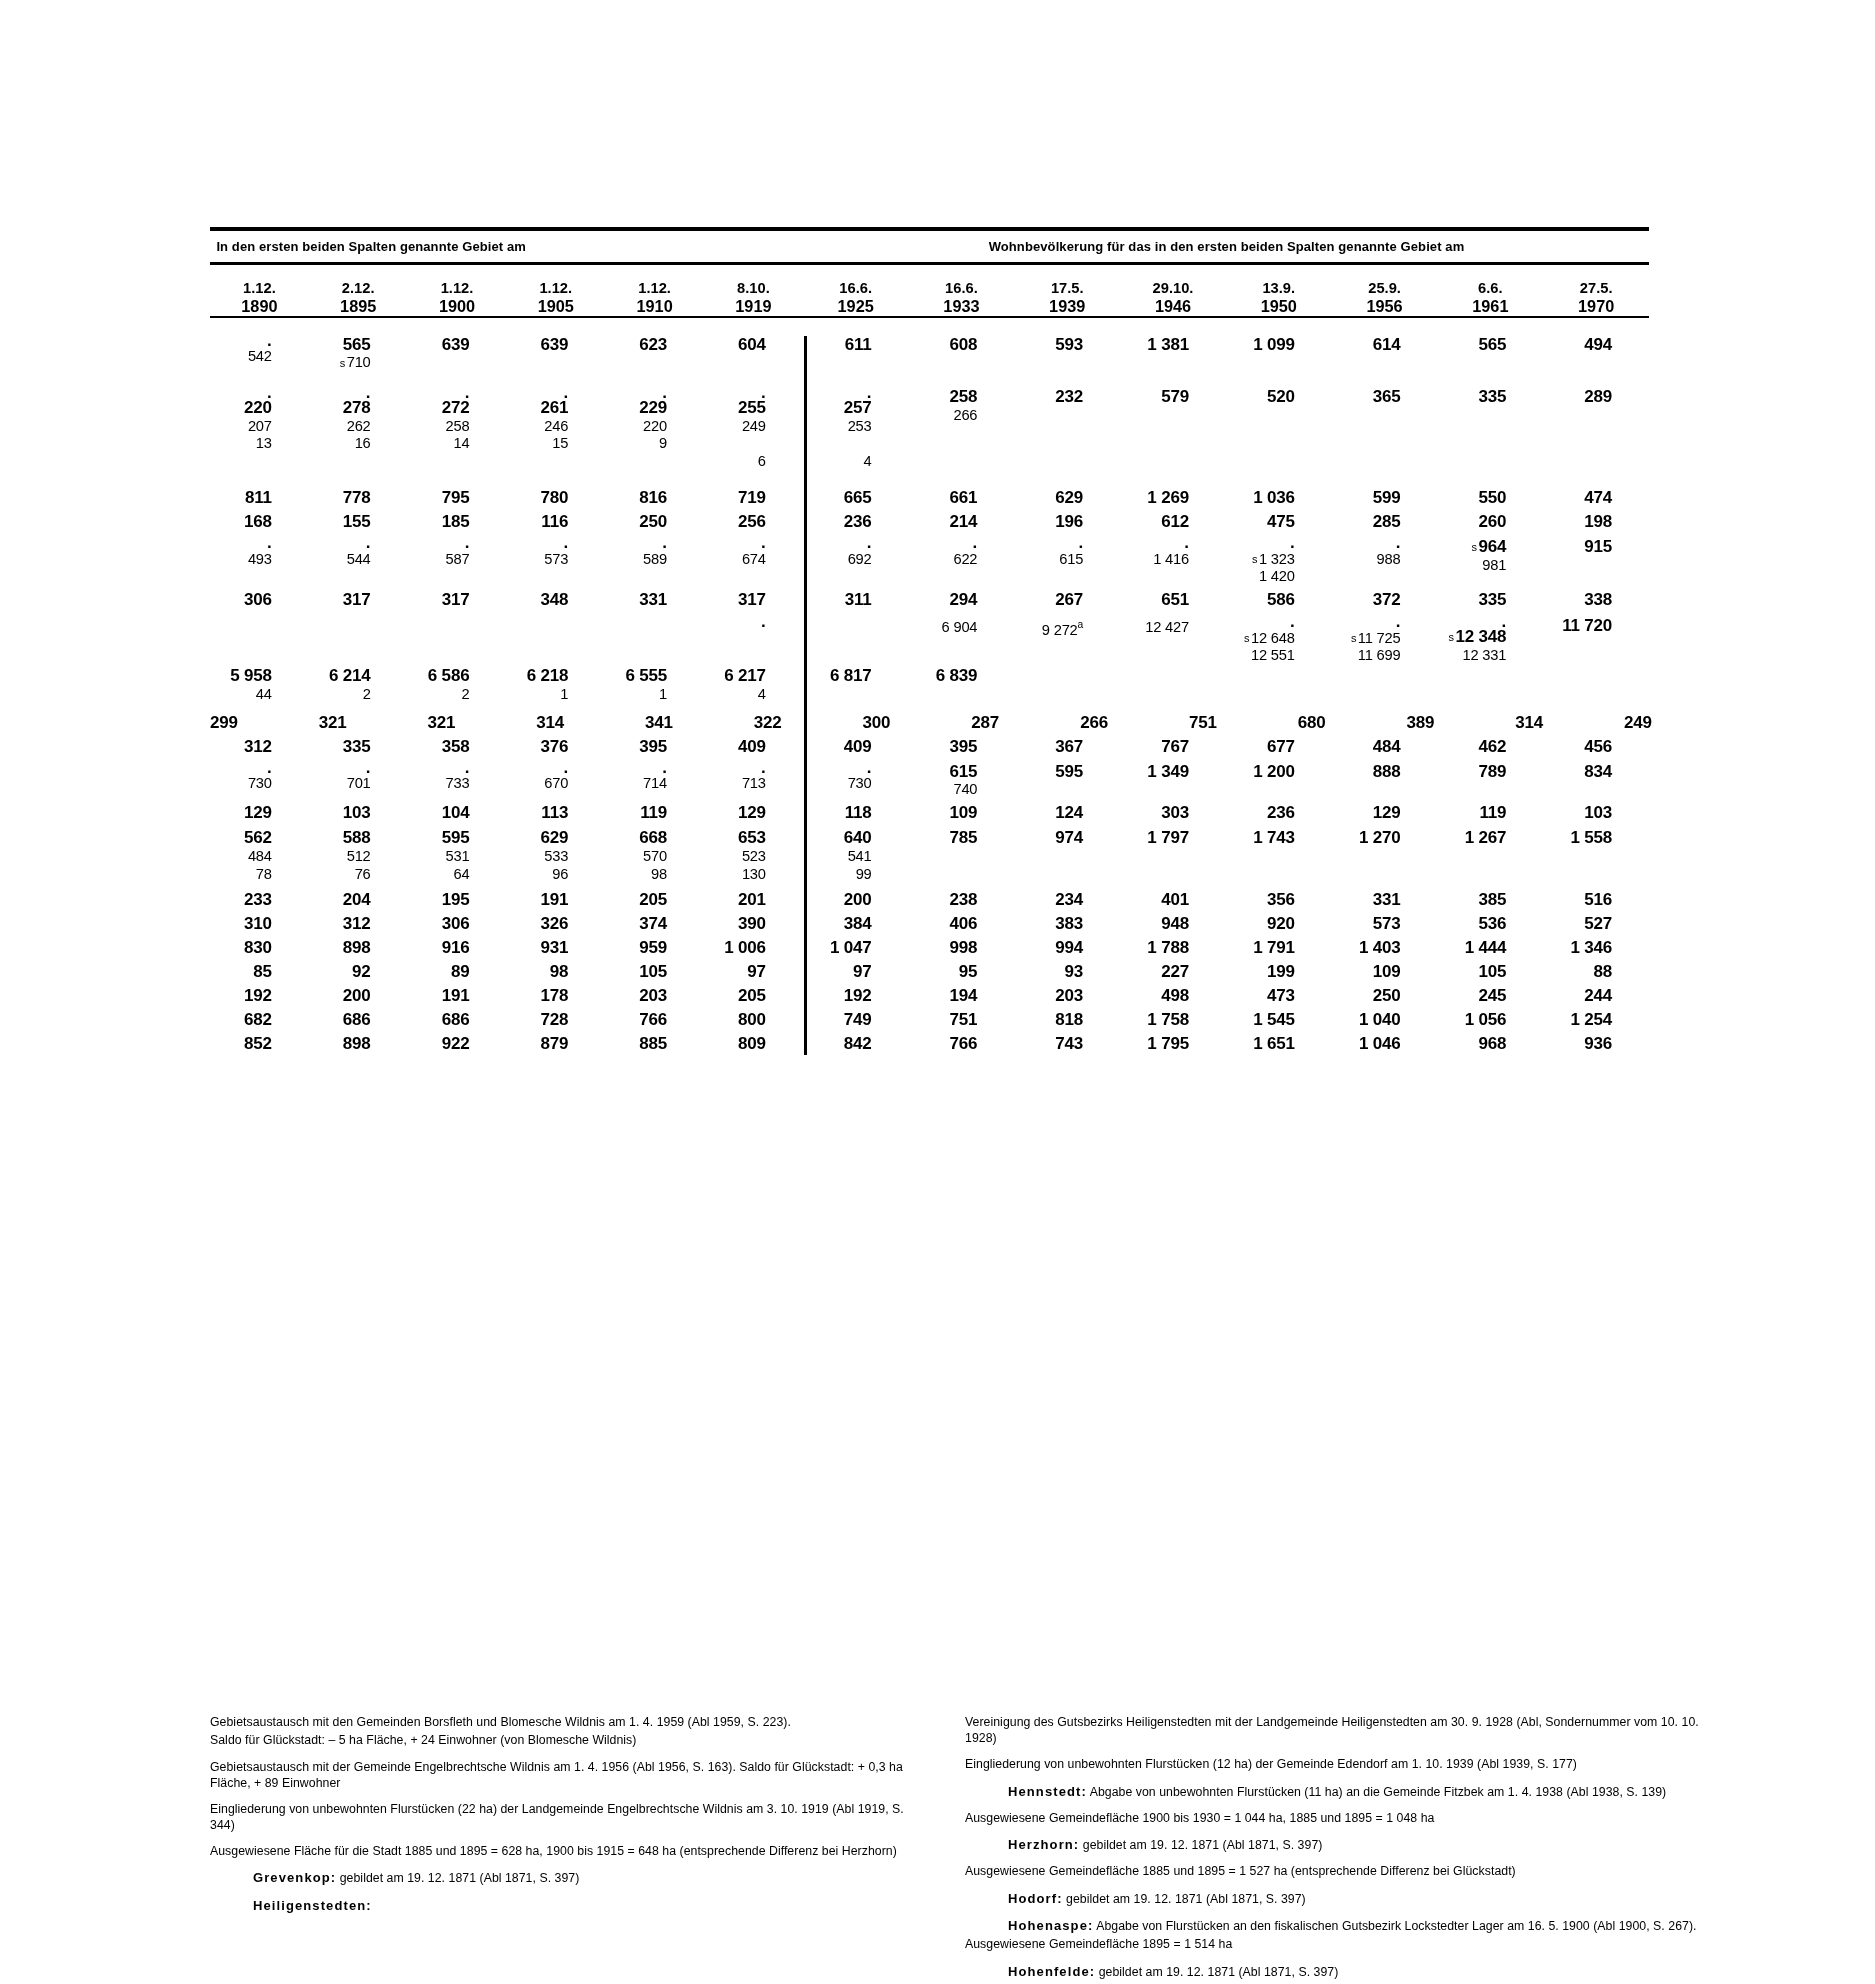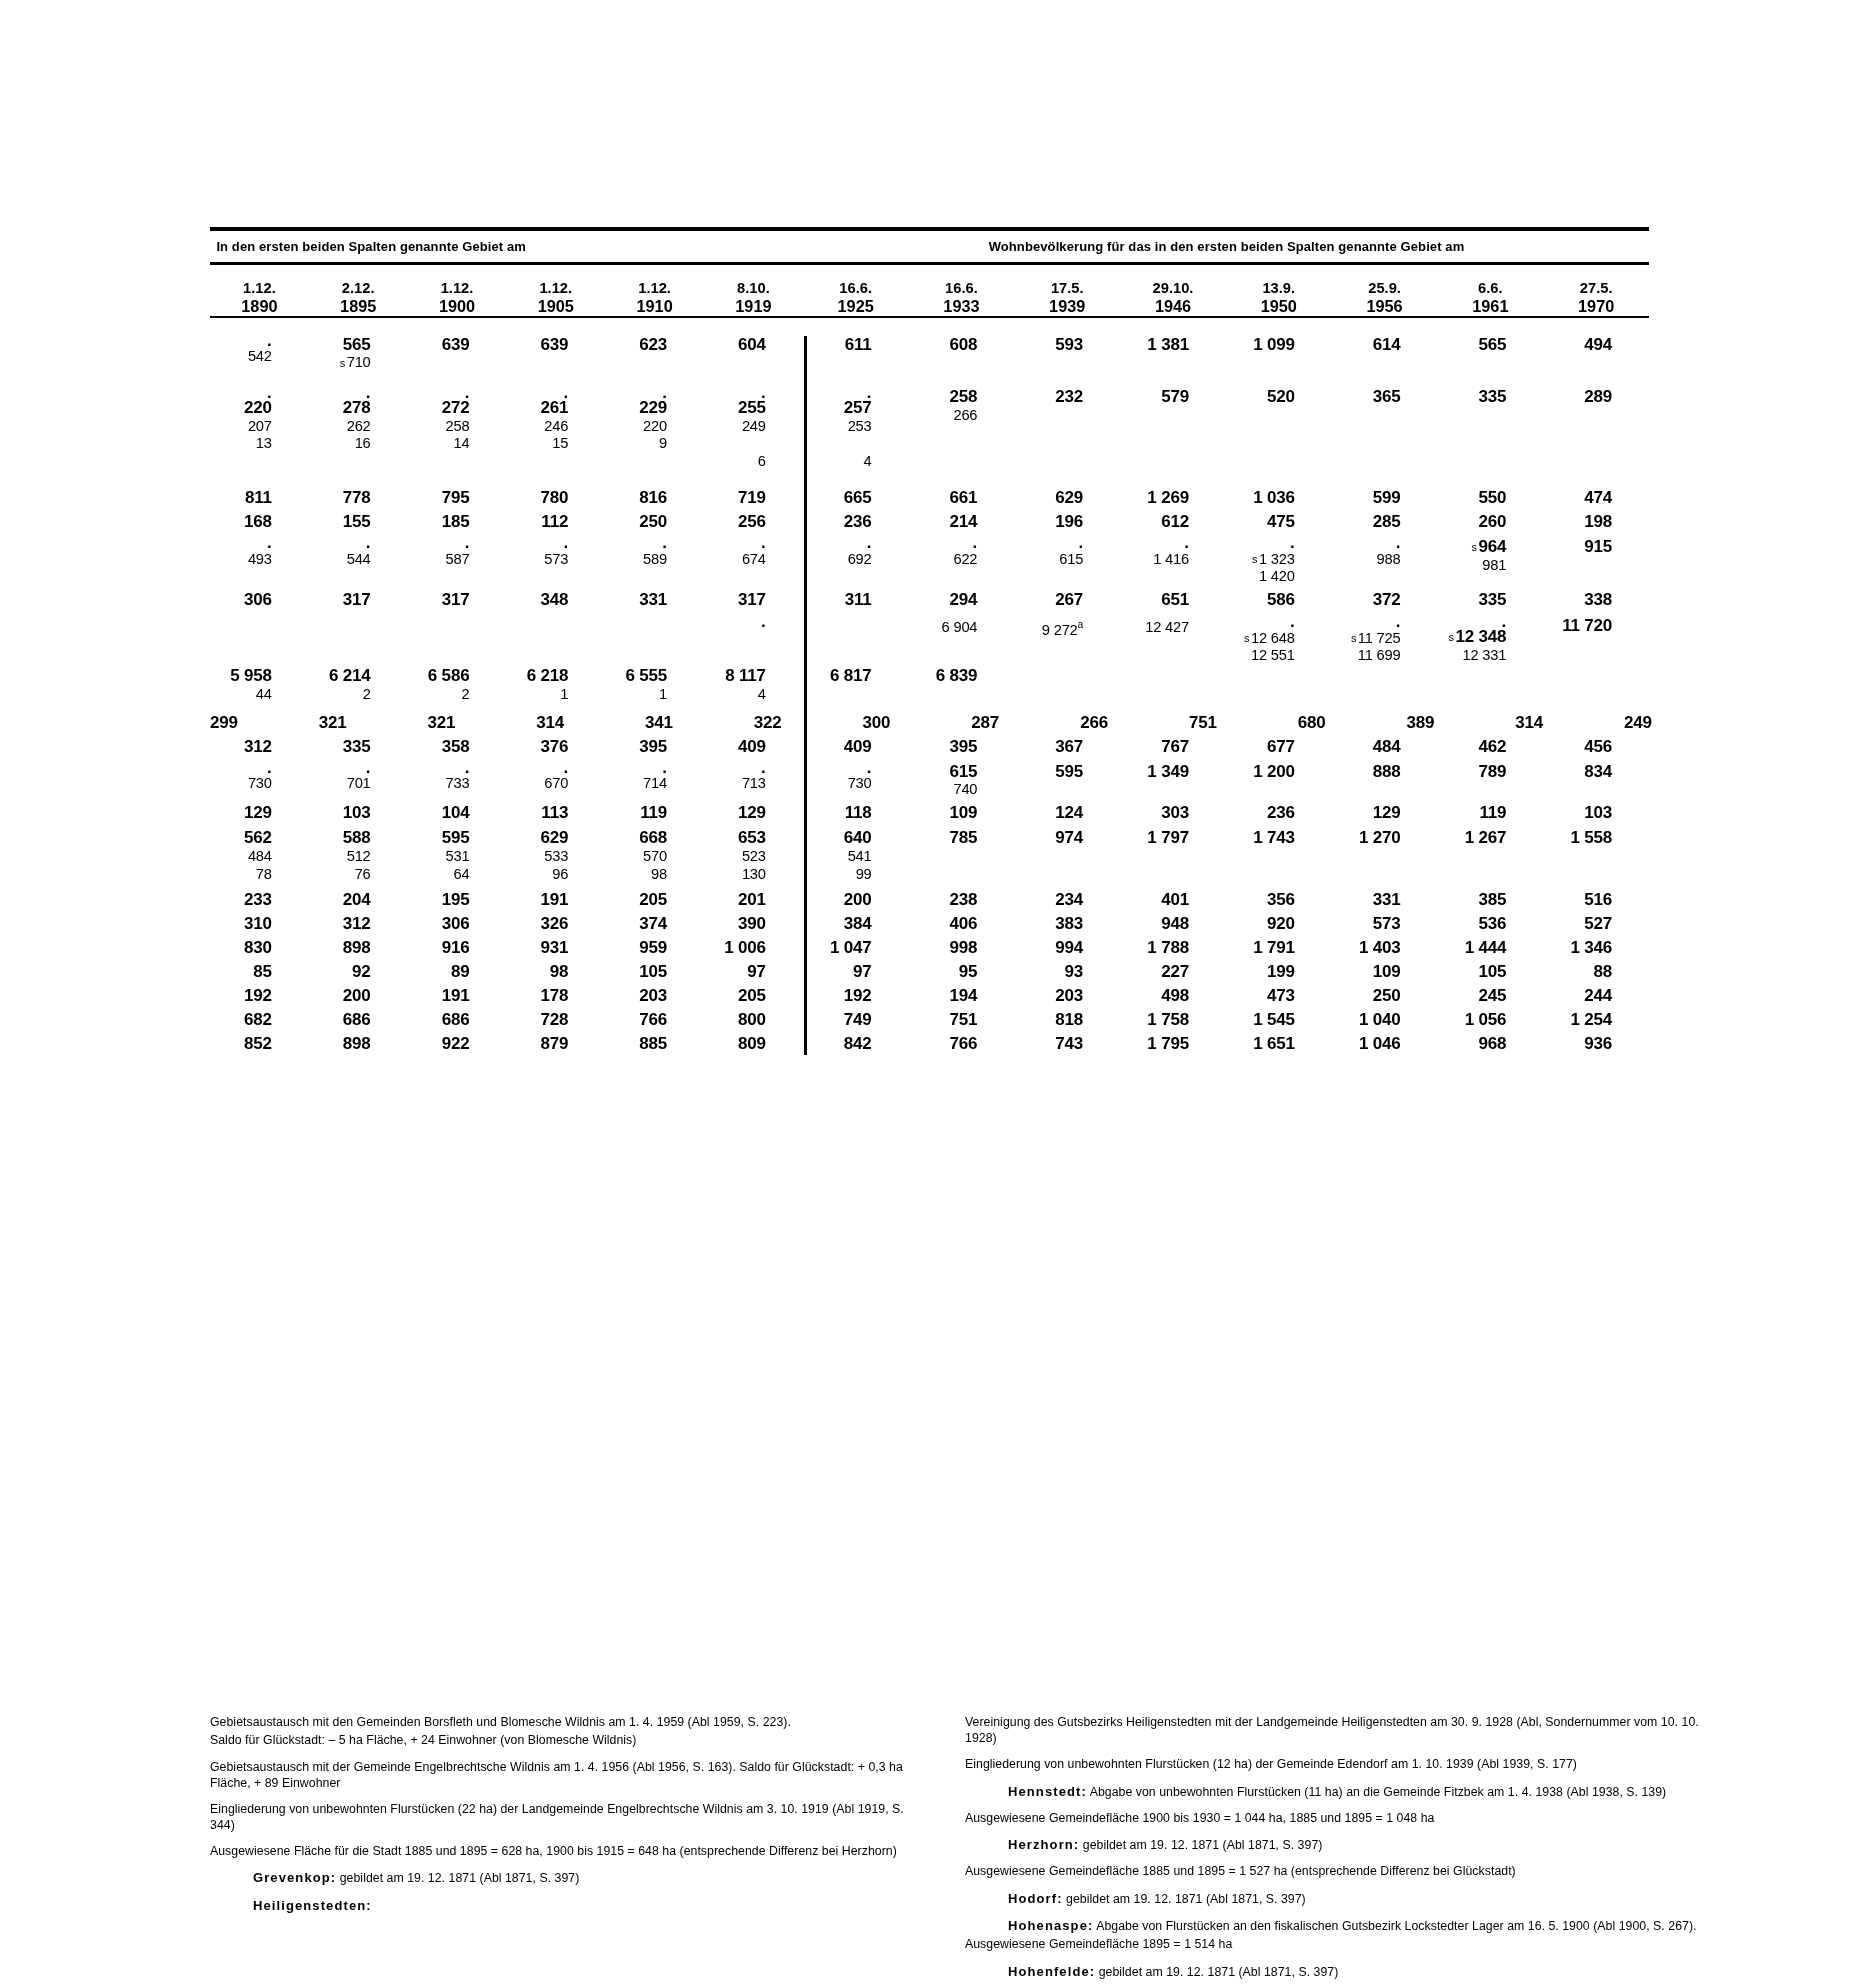--- a/index.html
+++ b/index.html
@@ -488,21 +488,21 @@
               <div class="v-main">155</div>
             </div>
           </div>
           <div class="cell c-l">
             <div class="stack">
               <div class="v-main">185</div>
             </div>
           </div>
           <div class="cell c-l">
             <div class="stack">
-              <div class="v-main">112</div>
+              <div class="v-main">116</div>
             </div>
           </div>
           <div class="cell c-l">
             <div class="stack">
               <div class="v-main">250</div>
             </div>
           </div>
           <div class="cell c-l">
             <div class="stack">
               <div class="v-main">256</div>
@@ -799,21 +799,21 @@
             </div>
           </div>
           <div class="cell c-l">
             <div class="stack">
               <div class="v-main">6 555</div>
               <div class="v-sub">1</div>
             </div>
           </div>
           <div class="cell c-l">
             <div class="stack">
-              <div class="v-main">8 117</div>
+              <div class="v-main">6 217</div>
               <div class="v-sub">4</div>
             </div>
           </div>
           <div class="cell c-r">
             <div class="stack">
               <div class="v-main">6 817</div>
             </div>
           </div>
           <div class="cell c-r">
             <div class="stack">

